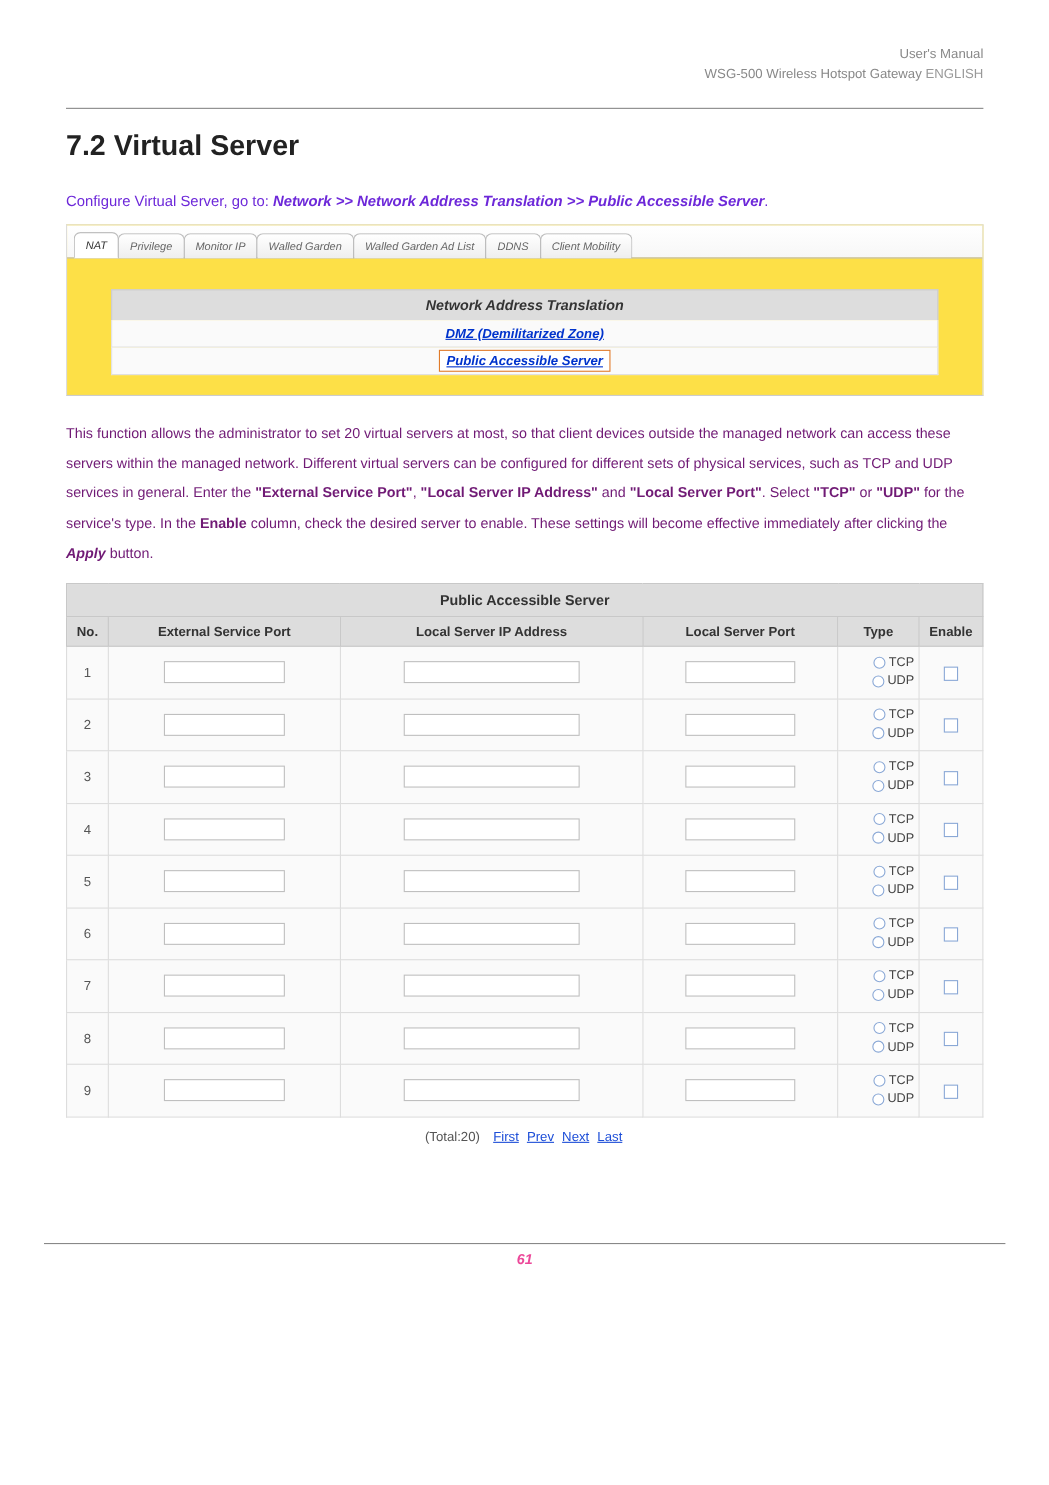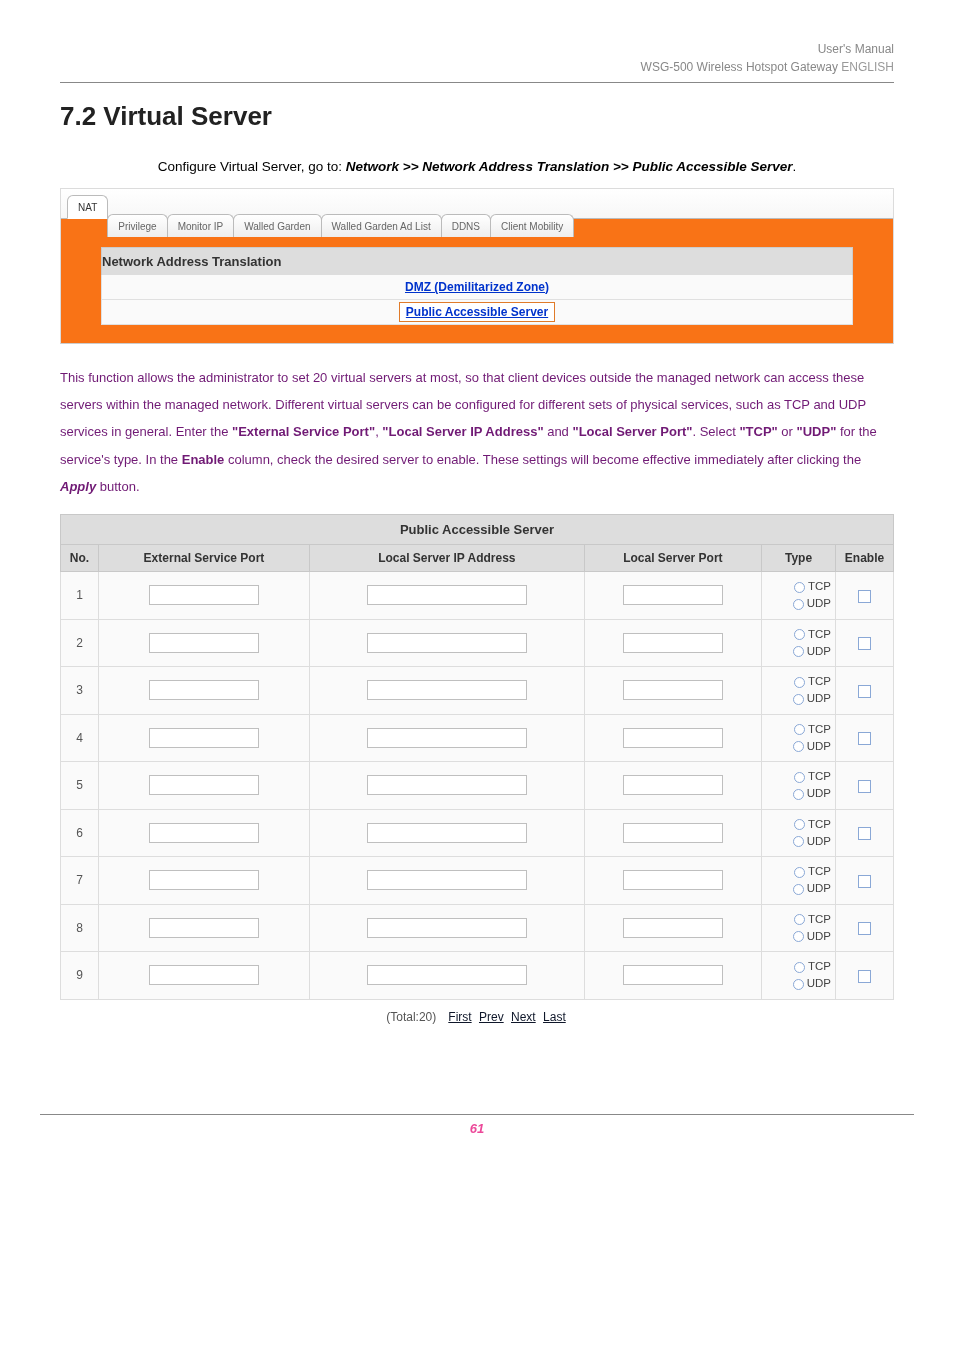--- a/index.html
+++ b/index.html
@@ -11,80 +11,80 @@
     width: 954px;
   }
   .page {
     padding: 40px 60px 30px 60px;
   }
   .header-meta {
     text-align: right;
     color: #888;
     font-size: 12px;
     line-height: 1.5;
-    padding-bottom: 6px;
+    padding-bottom: 22px;
     border-bottom: 1px solid #888;
     margin-bottom: 18px;
   }
   .header-meta .eng { color: #999; }
   .section-heading {
     font-size: 26px;
     font-weight: bold;
     color: #222;
     margin: 10px 0 22px 0;
   }
   .intro-text {
     font-size: 13.5px;
     line-height: 1.9;
-    color: #000000;
+    color: #6d28d9;
     margin: 0 0 6px 0;
-    text-align: center;
   }
   .intro-text .bolditalic { font-weight: bold; font-style: italic; }
   .tabs-screenshot {
     border: 1px solid #dcdcdc;
     border-bottom: 1px solid #ccc;
     margin-top: 8px;
     margin-bottom: 20px;
     padding: 0 0 18px 0;
-    background: #f97316;
+    background: #fde047;
+    font-style: italic;
   }
   .tabstrip {
     display: flex;
     align-items: flex-end;
     height: 30px;
     padding-left: 6px;
     border-bottom: 1px solid #bbb;
     background: linear-gradient(#fff,#f7f7f7);
   }
   .tab {
     font-size: 10px;
     color: #666;
     padding: 6px 10px 5px 10px;
     border: 1px solid #bbb;
     border-bottom: none;
     border-top-left-radius: 6px;
     border-top-right-radius: 6px;
     background: linear-gradient(#fff,#eee);
     margin-right: -1px;
     position: relative;
-    top: 19px;
+    top: 1px;
   }
   .tab.active {
     background: #fff;
     color: #333;
     font-weight: normal;
     top: 1px;
     border-bottom: 1px solid #fff;
   }
   .nat-section-title {
     background: #ddd;
     font-weight: bold;
     font-size: 13px;
-    text-align: left;
+    text-align: center;
     padding: 6px 0;
     margin: 28px 40px 0 40px;
     border: 1px solid #ccc;
     border-bottom: none;
   }
   .nat-row {
     text-align: center;
     padding: 5px 14px;
     margin: 0 40px;
     border: 1px solid #e0e0e0;
@@ -161,21 +161,21 @@
     border: 1px solid #8aa8d6;
     background: #fff;
     vertical-align: middle;
   }
   .pager {
     text-align: center;
     font-size: 12px;
     color: #555;
   }
   .pager a {
-    color: #0f172a;
+    color: #1d4ed8;
     text-decoration: underline;
     margin: 0 2px;
   }
   .footer-line {
     border-top: 1px solid #888;
     margin: 60px 40px 0 40px;
     text-align: center;
     padding-top: 6px;
     font-style: italic;
     font-weight: bold;

